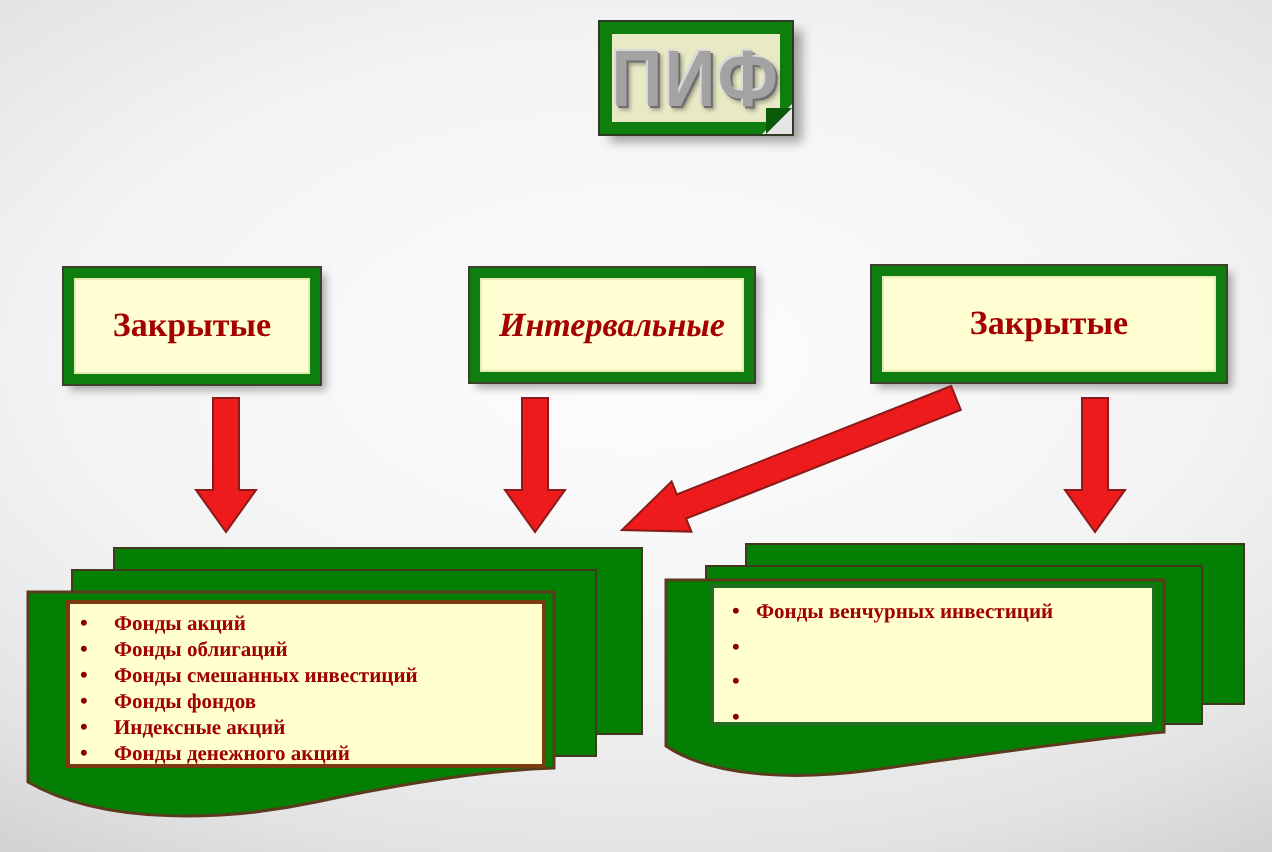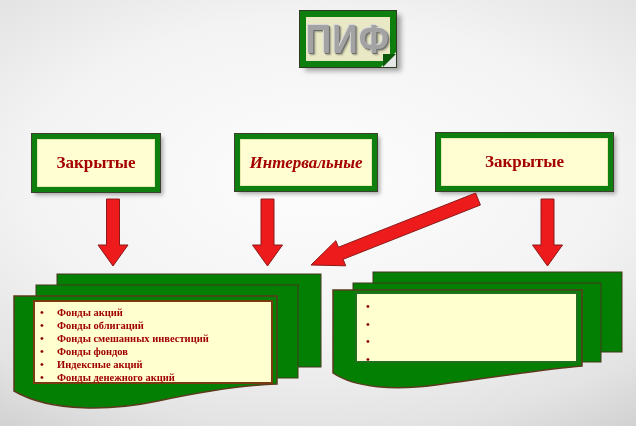--- a/index.html
+++ b/index.html
@@ -133,20 +133,21 @@
           <span class="bullet">•</span>
           <span>Фонды денежного акций</span>
         </li>
     </ul>
   </div>
 
   <div class="fund-box" id="fund-box-right">
     <ul class="fund-list">
       <li>
           <span class="bullet">•</span>
+          <span>Фонды венчурных инвестиций</span>
         </li>
       <li>
           <span class="bullet">•</span>
         </li>
       <li>
           <span class="bullet">•</span>
         </li>
       <li>
           <span class="bullet">•</span>
         </li>

